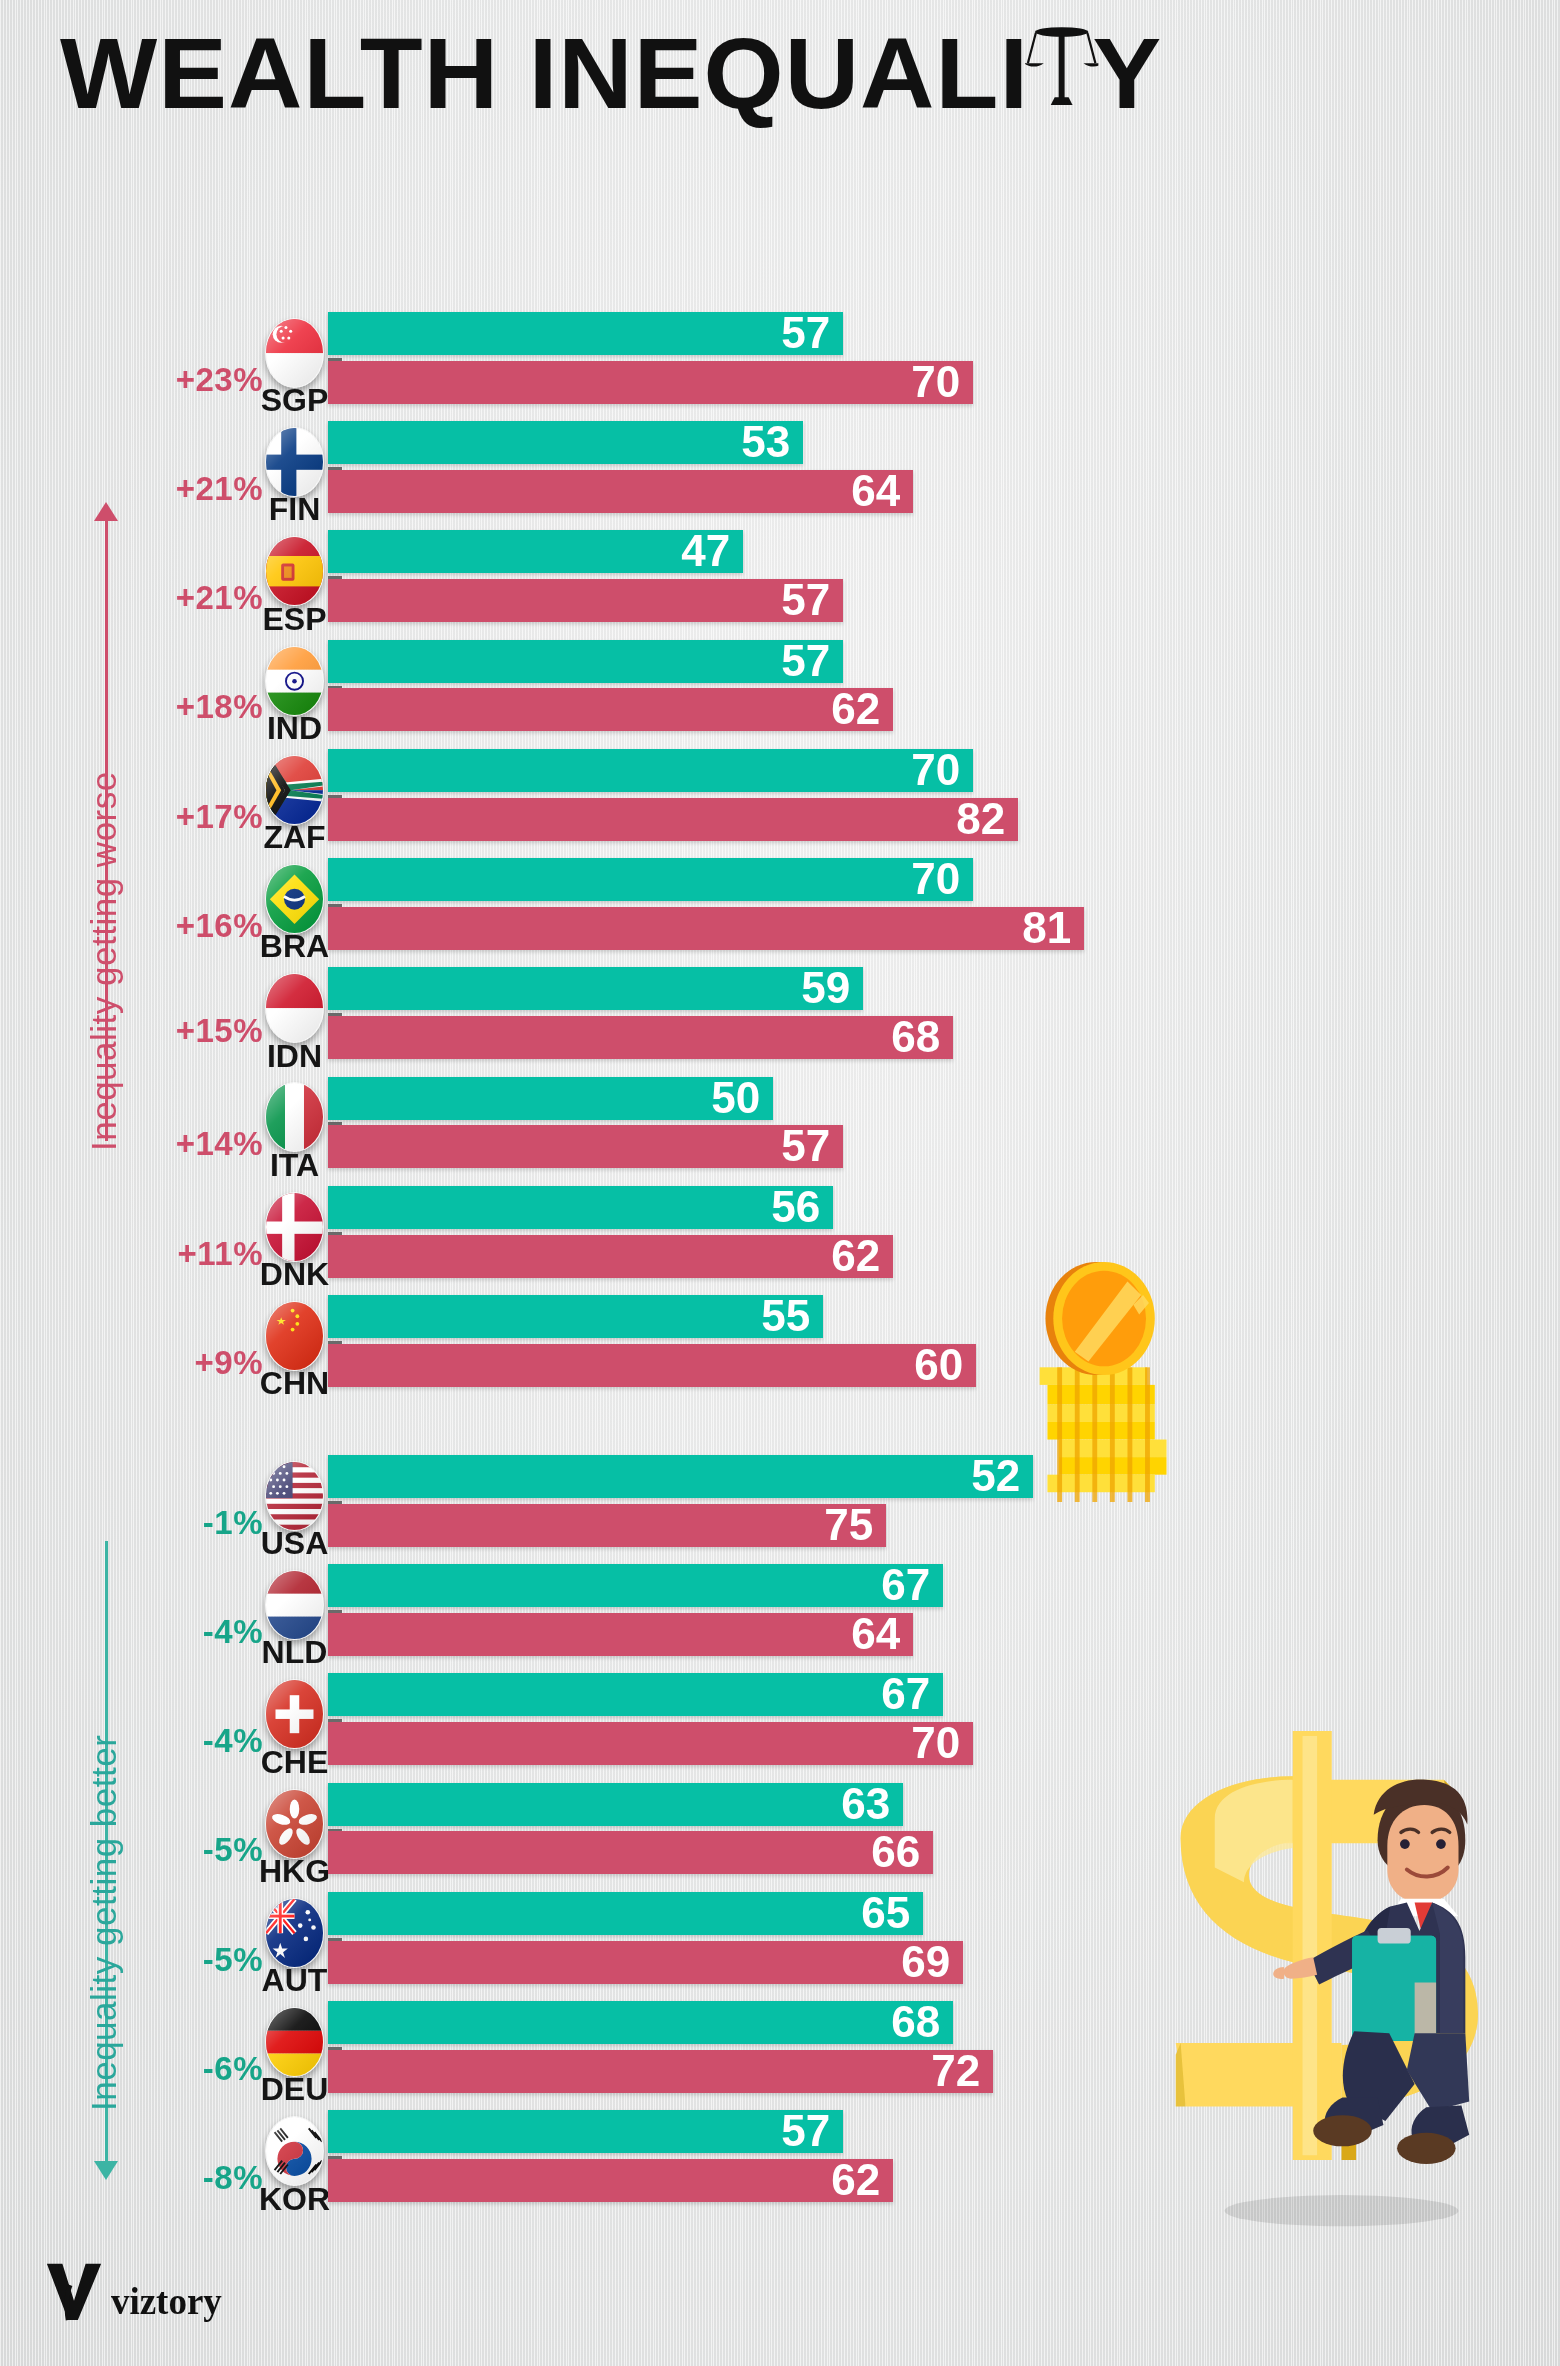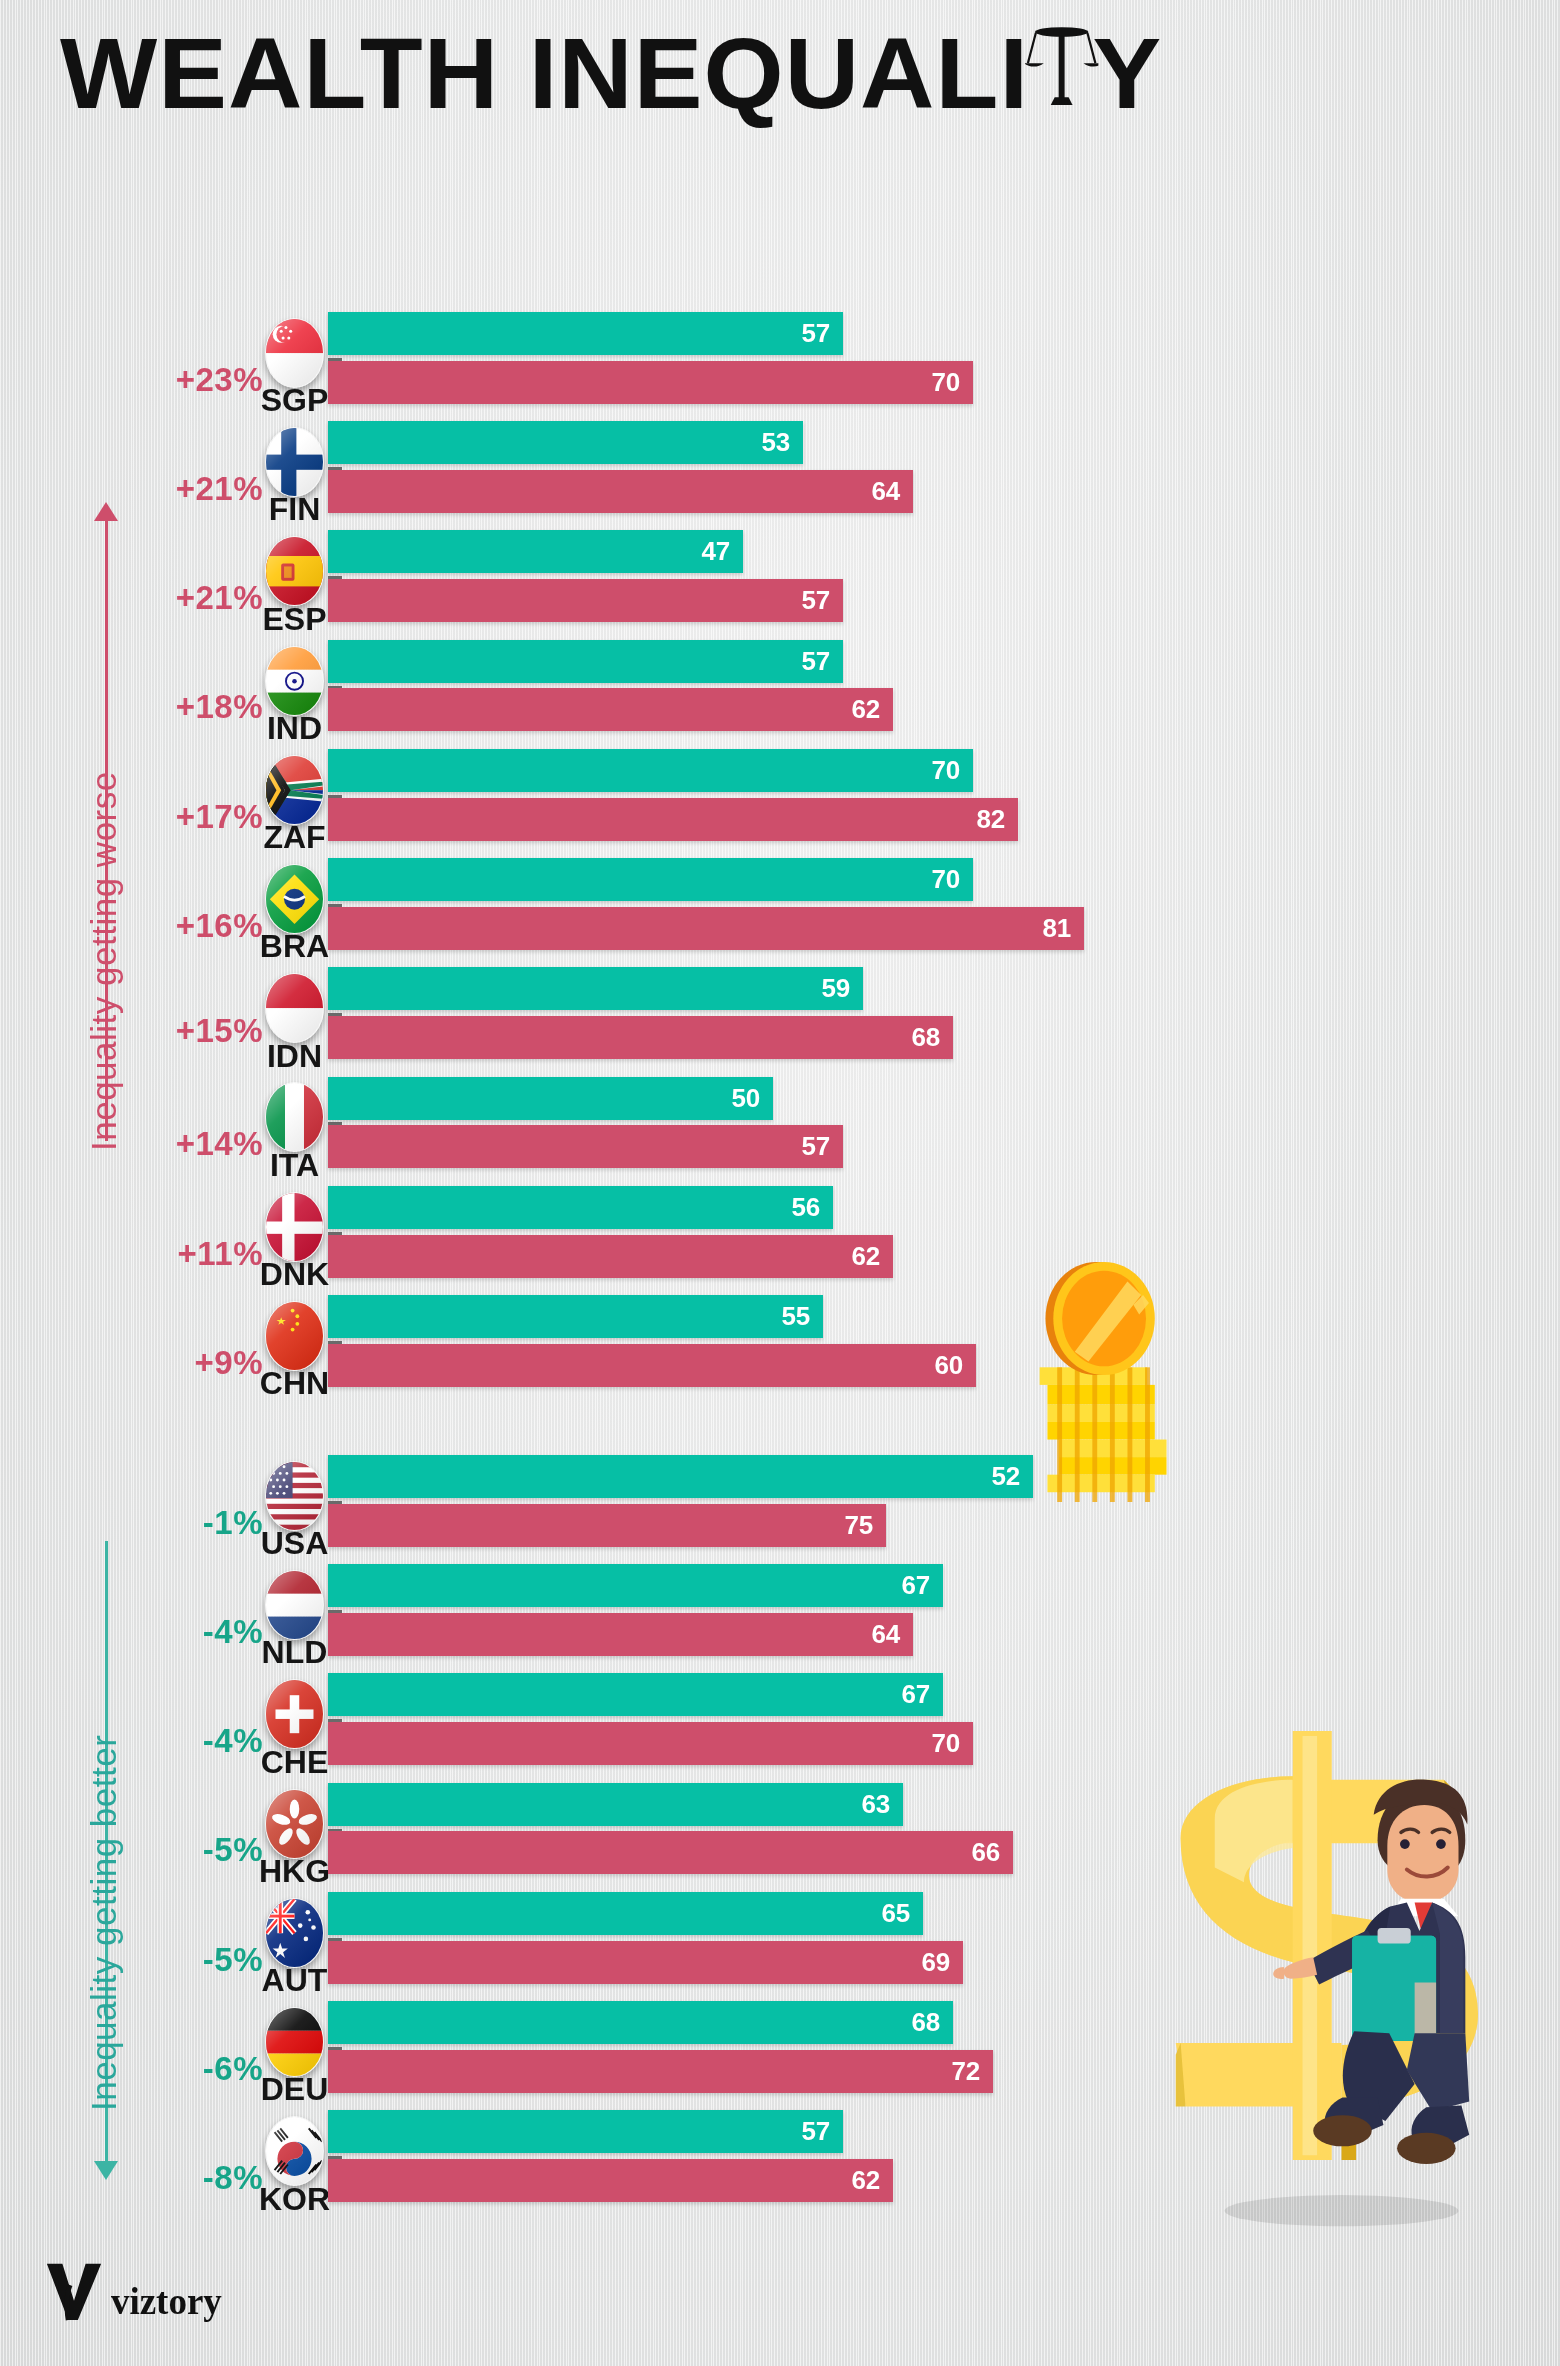--- a/index.html
+++ b/index.html
@@ -55,21 +55,21 @@
   }
   .code{
     position:absolute;left:244px;width:101px;text-align:center;
     font-weight:bold;font-size:32px;color:#151515;letter-spacing:0px;
   }
   .tick{position:absolute;left:328px;width:13.7px;height:2.9px;background:#6d6d6d;}
 
   .bar{
     position:absolute;left:328px;height:43px;
     display:flex;align-items:center;justify-content:flex-end;
-    color:#fff;font-weight:bold;font-size:26px;
+    color:#fff;font-weight:bold;font-size:44px;
     box-shadow:0 2px 3.9px rgba(0,0,0,.16);
   }
   .bar span{padding-right:12.7px;line-height:1;position:relative;top:-1px;}
   .bar.y2008{background:#06bfa5;}
   .bar.y2023{background:#ce4e6b;}
 
   
   .axis-label{
     position:absolute;
     font-size:35px;letter-spacing:0.5px;white-space:nowrap;
@@ -407,21 +407,21 @@
               <ellipse cx="39" cy="49" rx="5" ry="10" transform="rotate(144 39 49)"></ellipse>
               <ellipse cx="21" cy="49" rx="5" ry="10" transform="rotate(216 21 49)"></ellipse>
               <ellipse cx="16" cy="31" rx="5" ry="10" transform="rotate(288 16 31)"></ellipse>
             </g>
           </svg></div>
         <div class="code" style="top:1541px">HKG</div>
         <div class="tick" style="top:1517px"></div>
         <div class="bar y2008" style="top:1471px;width:575px">
           <span>63</span>
         </div>
-        <div class="bar y2023" style="top:1519px;width:685px">
+        <div class="bar y2023" style="top:1519px;width:605px">
           <span>66</span>
         </div>
       </div>
       <div class="row">
         <div class="pct" style="top:1629px">-5%</div>
         <div class="flag" style="top:1586px"><svg viewBox="0 0 60 72" preserveAspectRatio="none">
             <rect width="60" height="72" fill="#00247d"></rect>
             <g>
               <path d="M0 0 L30 36 M30 0 L0 36 M0 0 L30 36" stroke="#fff" stroke-width="6"></path>
               <path d="M0 0 L30 36 M30 0 L0 36" stroke="#ff0000" stroke-width="2.5"></path>

